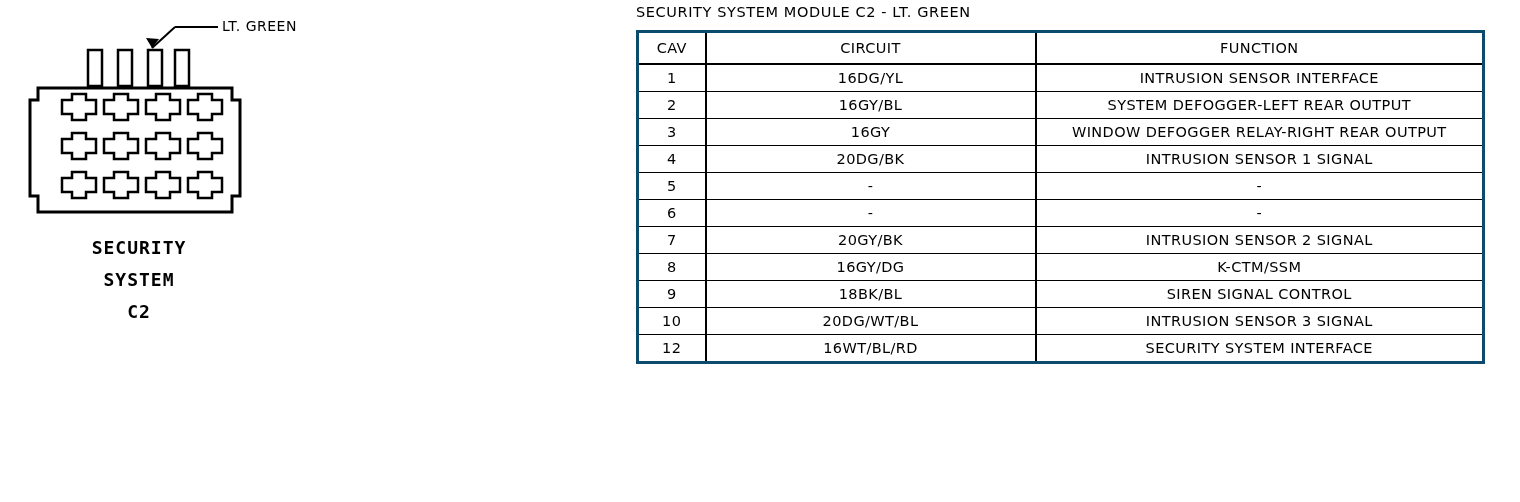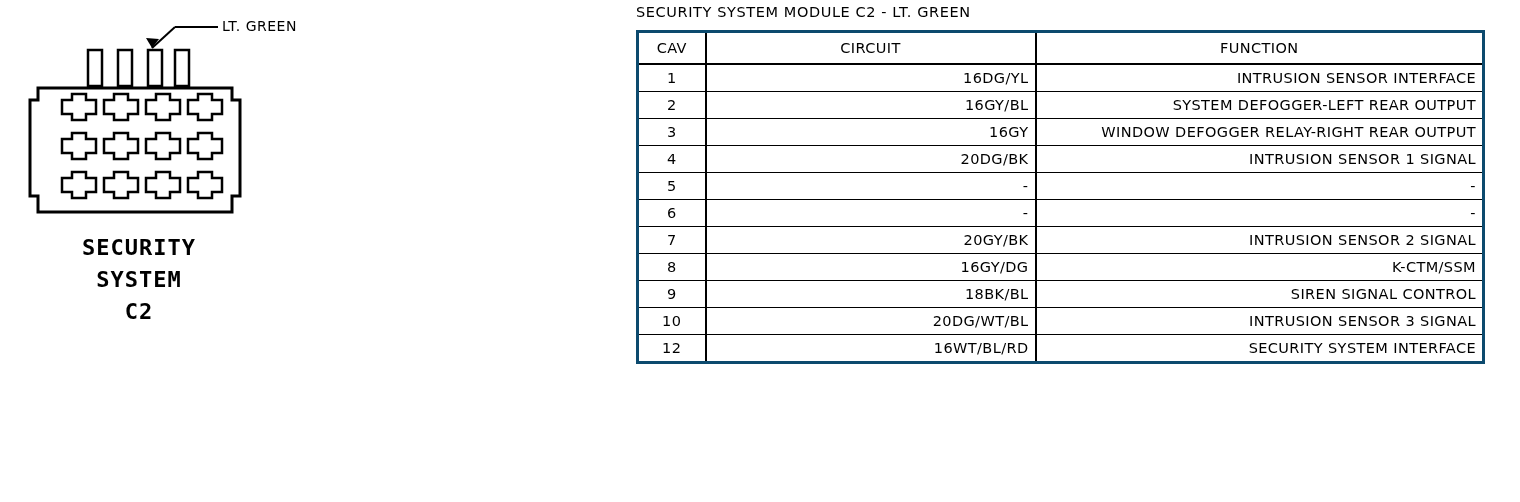--- a/index.html
+++ b/index.html
@@ -38,21 +38,21 @@
     white-space: nowrap;
   }
   .connector-caption {
     position: absolute;
     left: 0;
     top: 232px;
     width: 278px;
     text-align: center;
     font-family: "DejaVu Sans Mono", monospace;
     font-weight: bold;
-    font-size: 22px;
+    font-size: 18px;
     line-height: 32px;
     letter-spacing: 1px;
   }
 
   
   .table-panel {
     position: absolute;
     left: 636px;
     top: 0;
     width: 846px;
@@ -84,21 +84,21 @@
     height: 30px;
     border-bottom: 2px solid #000;
   }
   col.c-cav { width: 68px; }
   col.c-cir { width: 330px; }
   col.c-fun { width: 448px; }
   td.cav {
     text-align: center;
   }
   td.cir, td.fun {
-    text-align: right;
+    text-align: center;
   }
   table.pinout tbody tr td {
     border-left: 2px solid #000;
   }
   table.pinout tbody tr td:first-child {
     border-left: none;
   }
   table.pinout thead tr th {
     border-left: 2px solid #000;
   }

